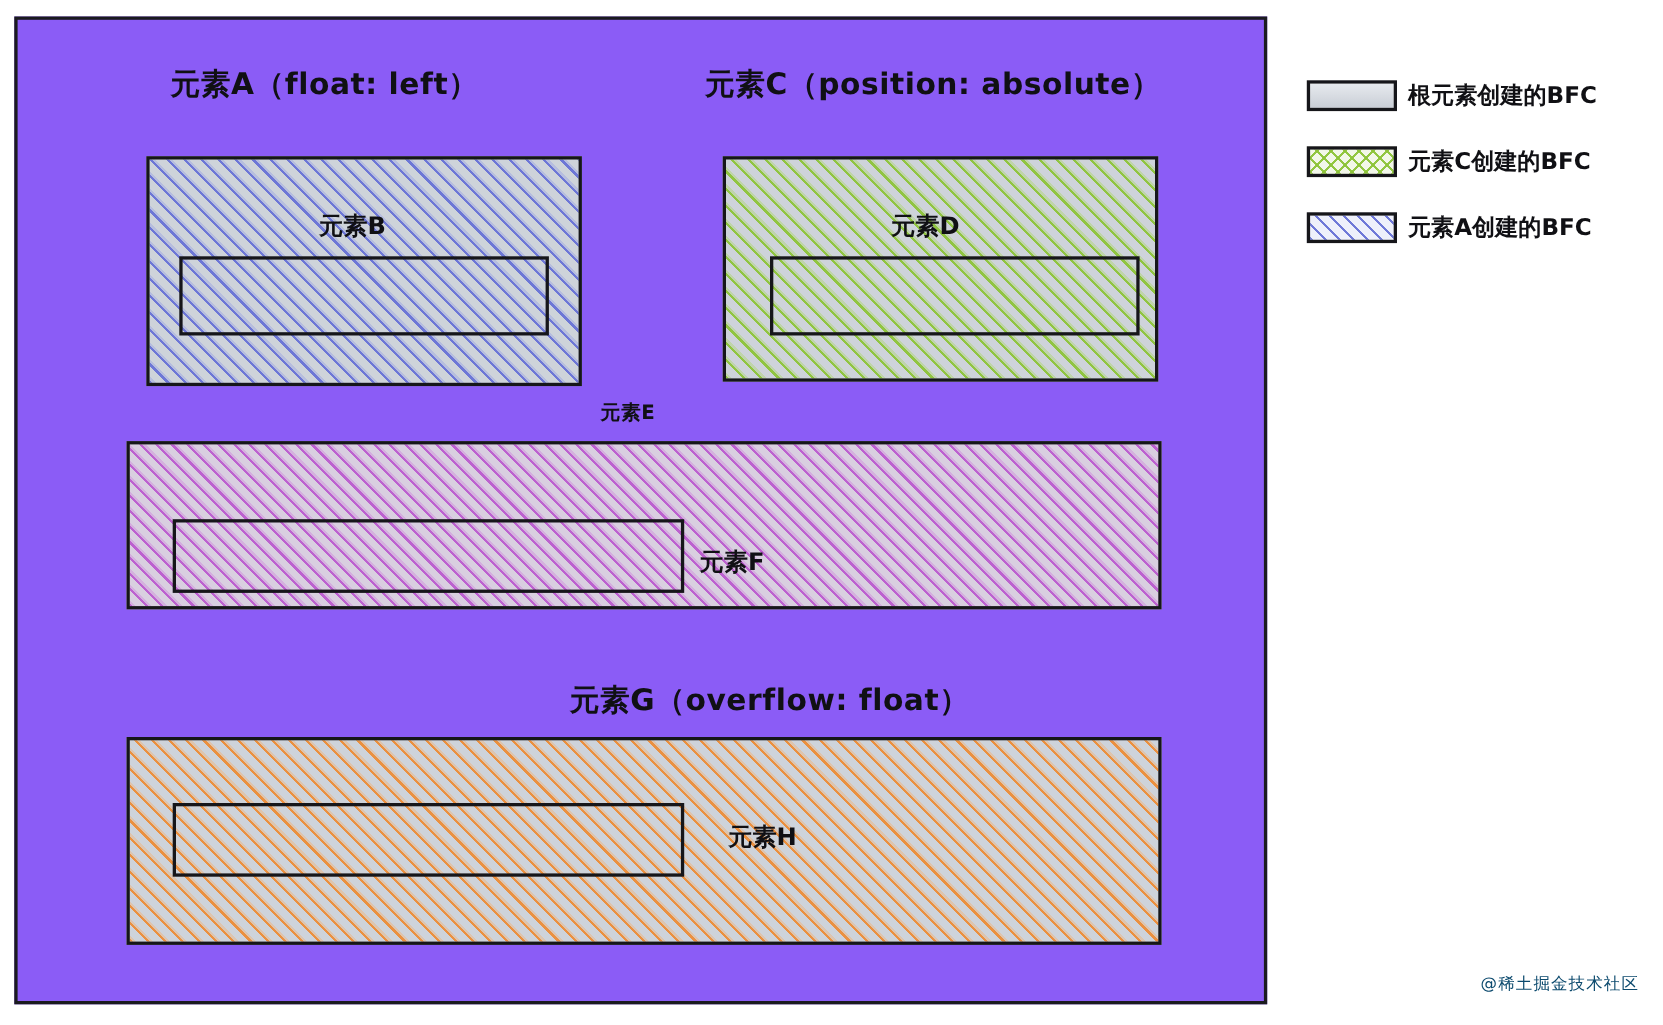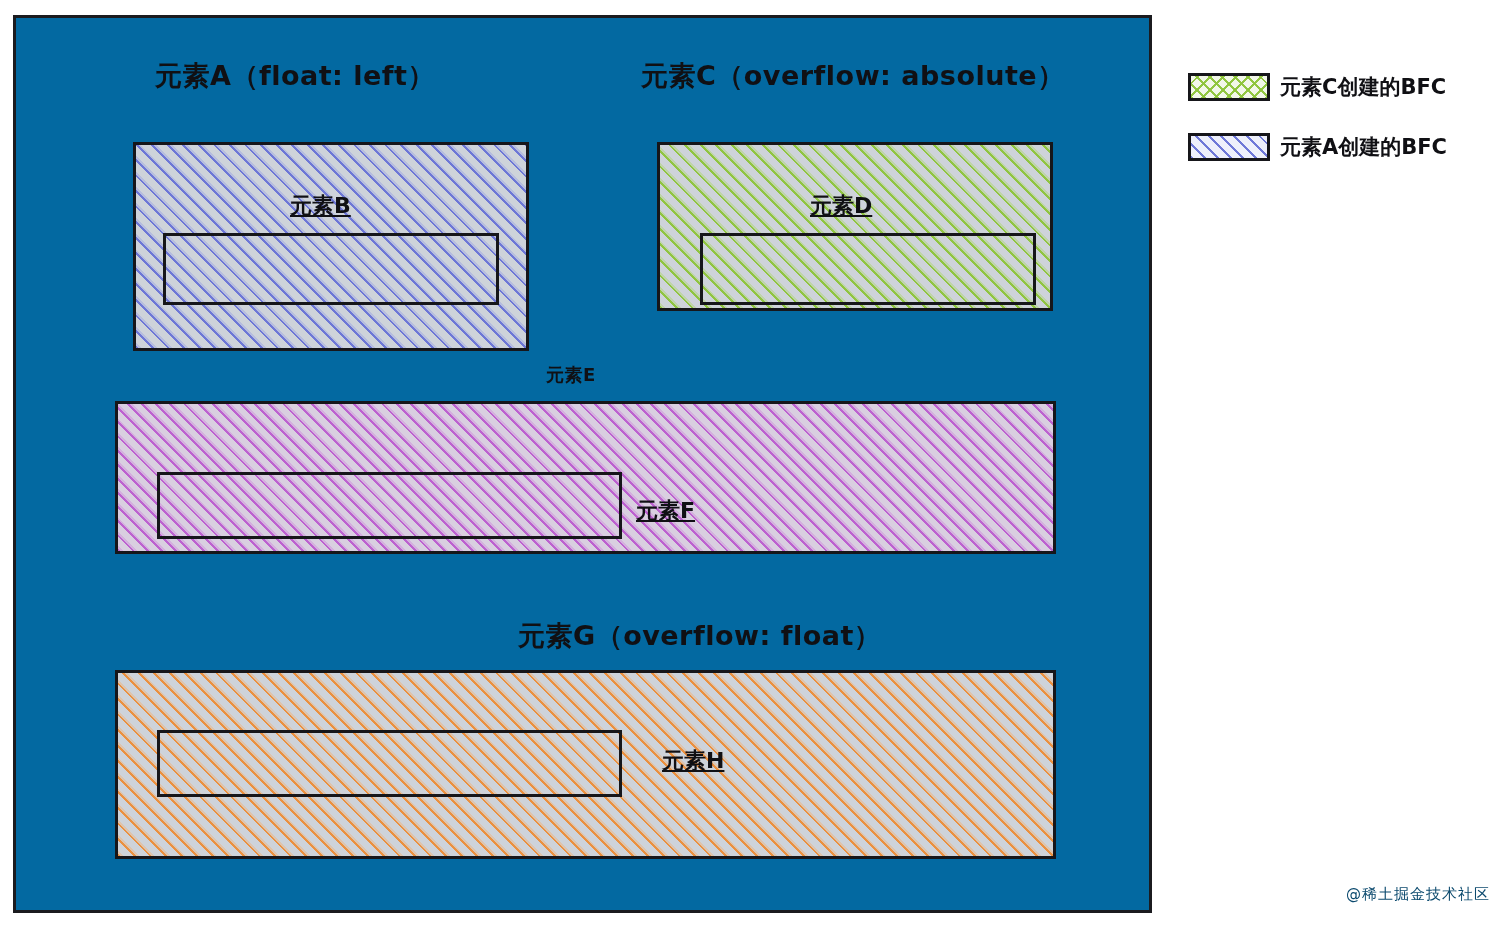--- a/index.html
+++ b/index.html
@@ -15,21 +15,21 @@
     font-family: "DejaVu Sans", "Liberation Sans", sans-serif;
   }
 
   
   #root-container {
     position: absolute;
     left: 13px;
     top: 15px;
     width: 1139px;
     height: 898px;
-    background: #0369a1;
+    background: #8b5cf6;
     border: 3px solid #1b1b1f;
     box-sizing: border-box;
   }
 
   
   .sketch-box {
     position: absolute;
     border: 3px solid #16161a;
     box-sizing: border-box;
     background-color: #ced3da;
@@ -99,21 +99,20 @@
   }
   .caption-title { font-size: 27px; }
   .label-inner {
     position: absolute;
     color: #101014;
     font-family: "DejaVu Sans", "Liberation Sans", sans-serif;
     font-weight: 700;
     font-size: 22px;
     white-space: nowrap;
     z-index: 6;
-    text-decoration: underline;
   }
 
   
   #legend {
     position: absolute;
     left: 1188px;
     top: 70px;
     width: 318px;
   }
   .legend-row {
@@ -175,28 +174,28 @@
     white-space: nowrap;
   }
 </style>
 </head>
 <body>
 
 <div id="root-container">
 
   <div class="caption caption-title" style="left: 139px; top: 40px;">元素A（float: left）</div>
 
-  <div class="caption caption-title" style="left: 625px; top: 40px;">元素C（overflow: absolute）</div>
+  <div class="caption caption-title" style="left: 625px; top: 40px;">元素C（position: absolute）</div>
 
   <div class="sketch-box hatch-blue" style="left: 117px; top: 124px; width: 396px; height: 209px;">
     <div class="label-inner" style="left: 154px; top: 46px;">元素B</div>
     <div class="inner-box" style="left: 27px; top: 88px; width: 336px; height: 72px;"></div>
   </div>
 
-  <div class="sketch-box hatch-green" style="left: 641px; top: 124px; width: 396px; height: 169px;">
+  <div class="sketch-box hatch-green" style="left: 641px; top: 124px; width: 396px; height: 205px;">
     <div class="label-inner" style="left: 150px; top: 46px;">元素D</div>
     <div class="inner-box" style="left: 40px; top: 88px; width: 336px; height: 72px;"></div>
   </div>
 
   <div class="caption caption-title" style="left: 530px; top: 345px; font-size: 18px;">元素E</div>
 
   <div class="sketch-box hatch-purple" style="left: 99px; top: 383px; width: 941px; height: 153px;">
     <div class="label-inner" style="left: 518px; top: 92px;">元素F</div>
     <div class="inner-box" style="left: 39px; top: 68px; width: 465px; height: 67px;"></div>
   </div>
@@ -205,20 +204,24 @@
 
   <div class="sketch-box hatch-orange" style="left: 99px; top: 652px; width: 941px; height: 189px;">
     <div class="label-inner" style="left: 544px; top: 73px;">元素H</div>
     <div class="inner-box" style="left: 39px; top: 57px; width: 465px; height: 67px;"></div>
   </div>
 
 </div>
 
 <div id="legend">
 
+  <div class="legend-row">
+    <span class="legend-swatch sw-plain"></span>
+    <span class="legend-text">根元素创建的BFC</span>
+  </div>
 
   <div class="legend-row">
     <span class="legend-swatch sw-green"></span>
     <span class="legend-text">元素C创建的BFC</span>
   </div>
 
   <div class="legend-row">
     <span class="legend-swatch sw-blue"></span>
     <span class="legend-text">元素A创建的BFC</span>
   </div>

